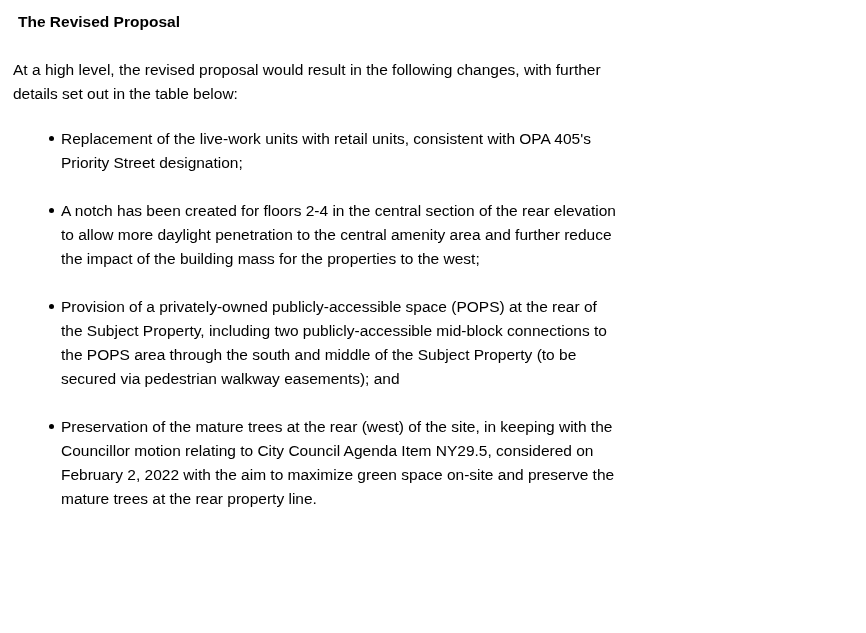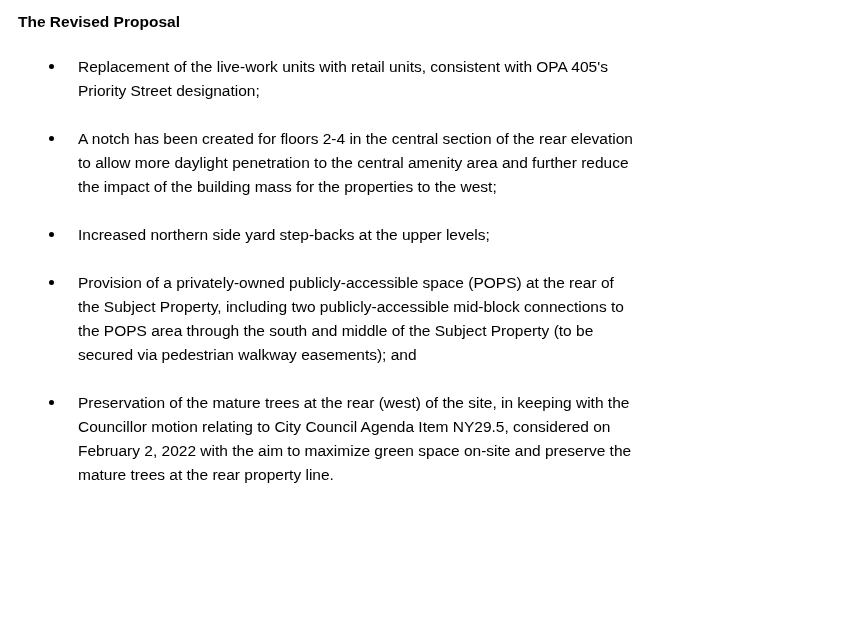--- a/index.html
+++ b/index.html
@@ -32,21 +32,21 @@
     white-space: pre-line;
   }
   .bullet-list {
     list-style: none;
     margin: 21px 0 0 0;
     padding: 0;
   }
   .bullet-item {
     position: relative;
     margin: 0 20px 24px 0;
-    padding-left: 78px;
+    padding-left: 61px;
   }
   .bullet-item:last-child {
     margin-bottom: 12px;
   }
   .bullet-marker {
     position: absolute;
     left: 49px;
     top: 9px;
     width: 5px;
     height: 5px;
@@ -57,36 +57,34 @@
     white-space: pre-line;
   }
 </style>
 </head>
 <body>
 
 <div class="page">
 
   <h1 class="doc-heading">The Revised Proposal</h1>
 
+  <p class="intro-paragraph">At a high level, the revised proposal would result in the following changes, with further
+details set out in the table below:</p>
 
   <ul class="bullet-list">
     <li class="bullet-item">
       <span class="bullet-marker"></span>
       <span class="bullet-text">Replacement of the live-work units with retail units, consistent with OPA 405's
 Priority Street designation;</span>
     </li>
     <li class="bullet-item">
       <span class="bullet-marker"></span>
       <span class="bullet-text">A notch has been created for floors 2-4 in the central section of the rear elevation
 to allow more daylight penetration to the central amenity area and further reduce
 the impact of the building mass for the properties to the west;</span>
-    </li>
-    <li class="bullet-item">
-      <span class="bullet-marker"></span>
-      <span class="bullet-text">Increased northern side yard step-backs at the upper levels;</span>
     </li>
     <li class="bullet-item">
       <span class="bullet-marker"></span>
       <span class="bullet-text">Provision of a privately-owned publicly-accessible space (POPS) at the rear of
 the Subject Property, including two publicly-accessible mid-block connections to
 the POPS area through the south and middle of the Subject Property (to be
 secured via pedestrian walkway easements); and</span>
     </li>
     <li class="bullet-item">
       <span class="bullet-marker"></span>

